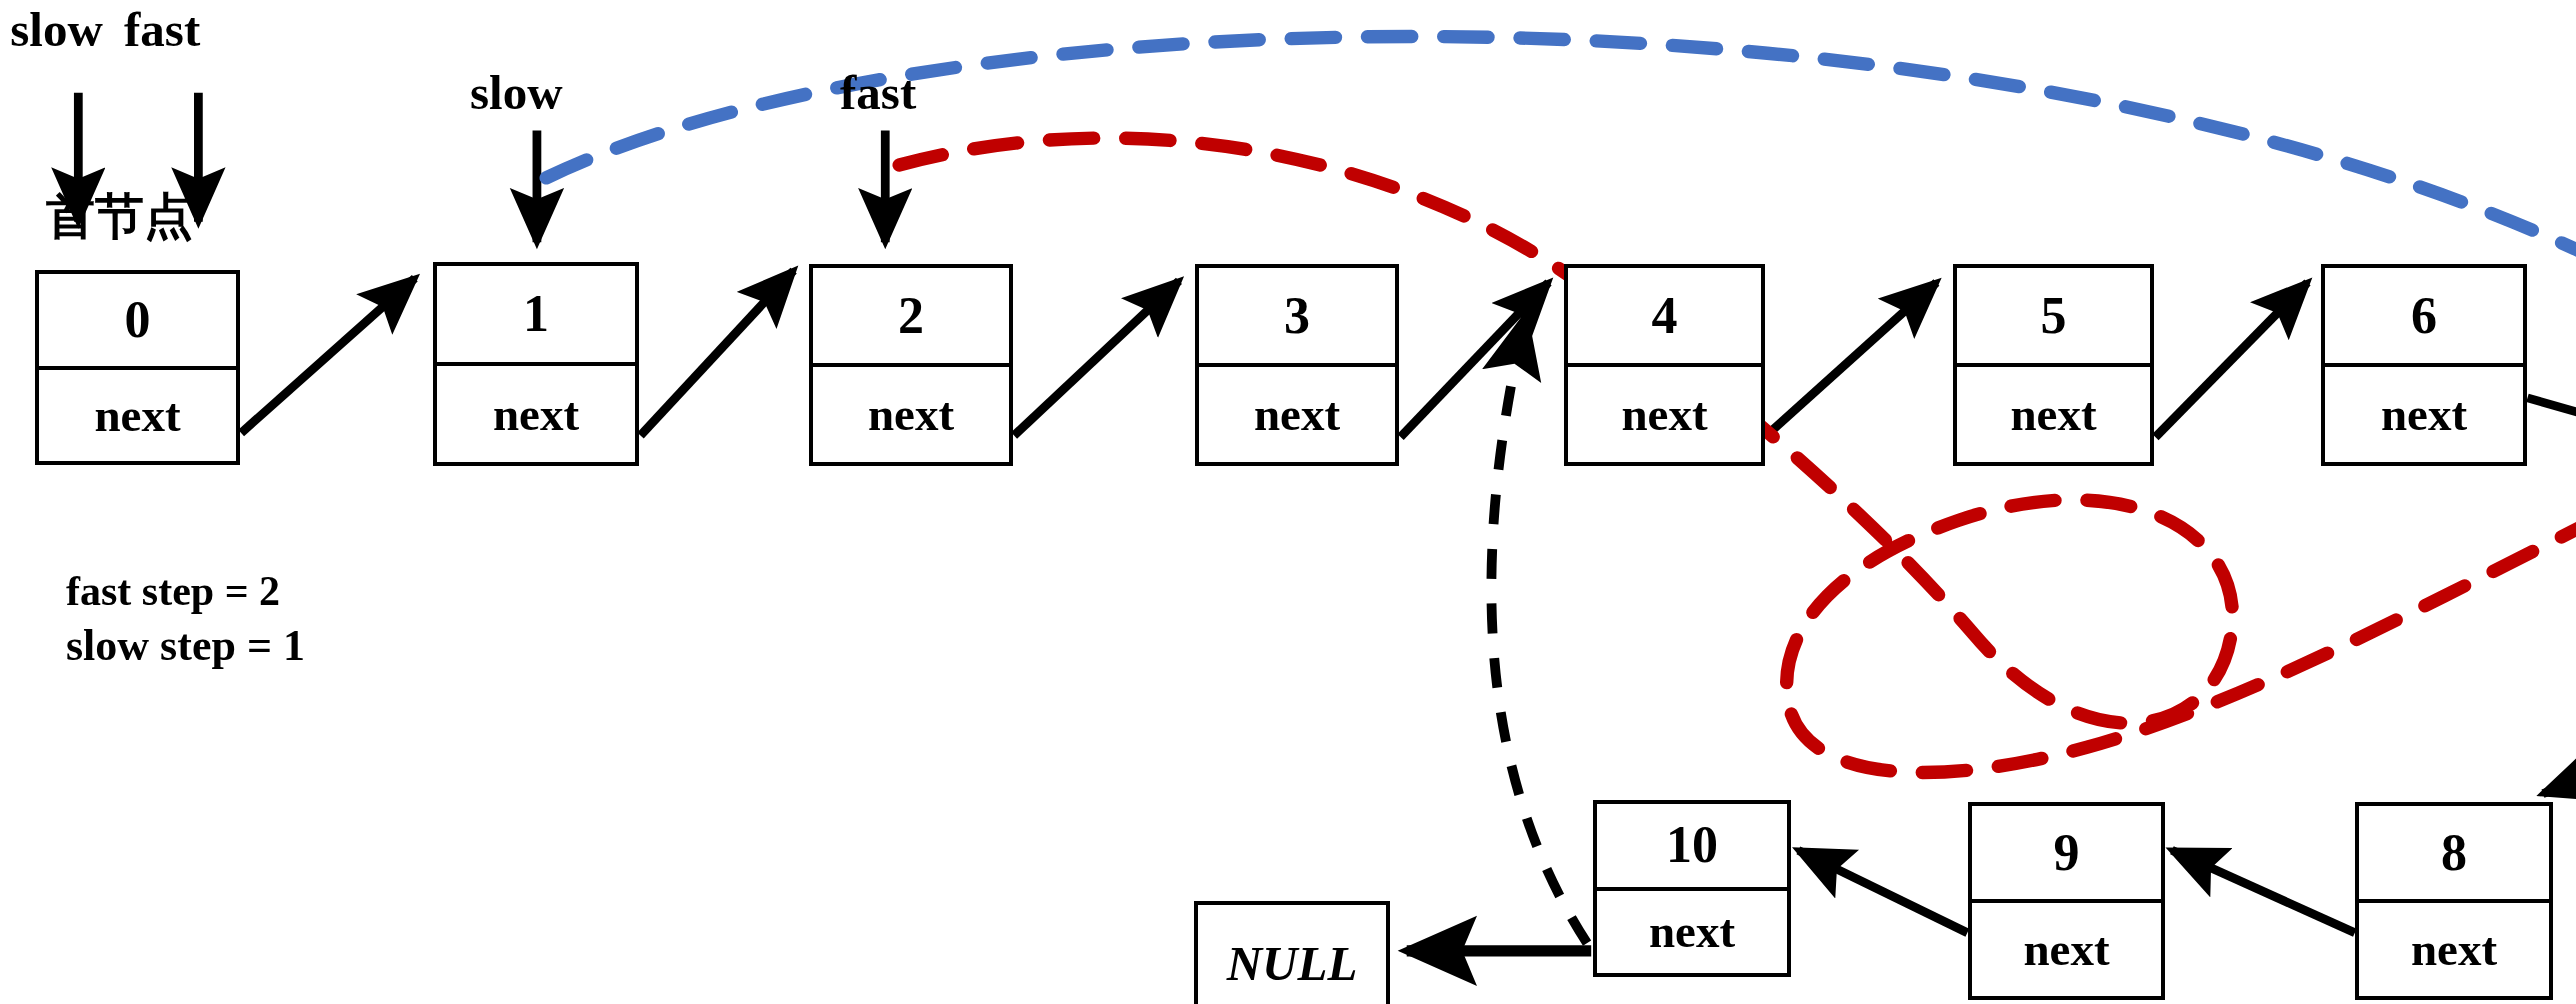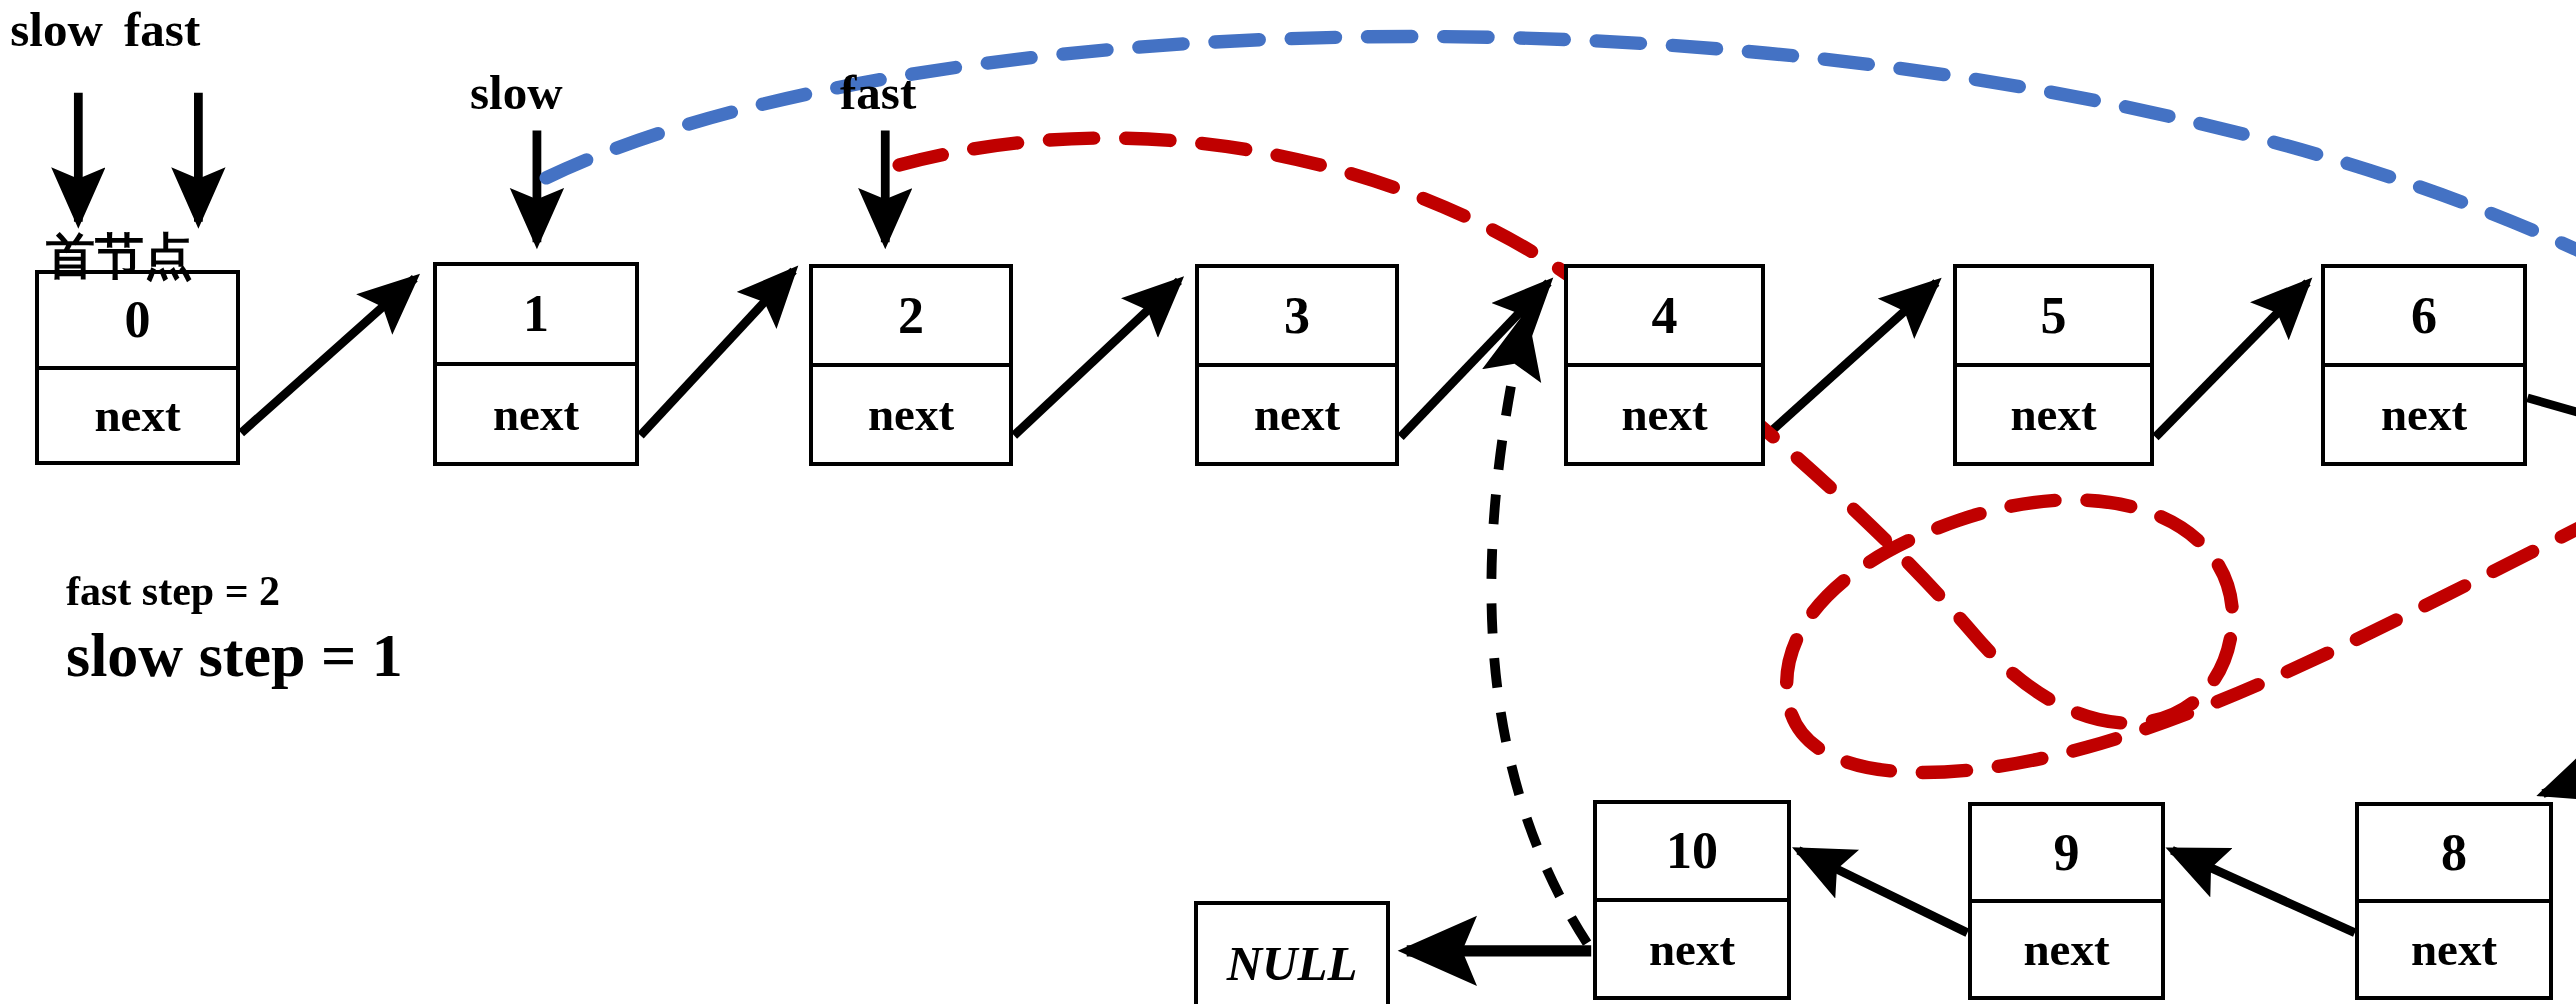--- a/index.html
+++ b/index.html
@@ -40,21 +40,21 @@
 
   
   .lbl{
     position:absolute;
     font-weight:bold;
     white-space:pre;
     line-height:1.05;
     color:#000;
     text-align:right;
   }
-  .lbl.cjk{font-family:Liberation Serif, serif;margin-top:40px;}
+  .lbl.cjk{font-family:Liberation Serif, serif;}
 </style>
 </head>
 <body>
 
 <div id="stage">
 
   <svg id="vec" viewBox="0 0 5692 1950" xmlns="http://www.w3.org/2000/svg">
     <defs>
       <marker id="ah-black" markerWidth="9" markerHeight="9" refX="6.2" refY="3.1" orient="auto" markerUnits="strokeWidth">
         <path d="M0,0 L7,3.1 L0,6.2 L1.3,3.1 Z" fill="#000"></path>
@@ -177,33 +177,33 @@
         <div class="nxt" style="font-size: 47px;">next</div>
       </div>
       <div class="node" style="left: 2355px; top: 802px; width: 198px; height: 198px;">
         <div class="val" style="font-size: 52px;">8</div>
         <div class="nxt" style="font-size: 47px;">next</div>
       </div>
       <div class="node" style="left: 1968px; top: 802px; width: 197px; height: 198px;">
         <div class="val" style="font-size: 52px;">9</div>
         <div class="nxt" style="font-size: 47px;">next</div>
       </div>
-      <div class="node" style="left: 1593px; top: 800px; width: 198px; height: 200px;">
+      <div class="node" style="left: 1593px; top: 800px; width: 198px; height: 177px;">
         <div class="val" style="font-size: 52px;">10</div>
         <div class="nxt" style="font-size: 47px;">next</div>
       </div>
       <div class="node single" style="left: 1194px; top: 901px; width: 196px; height: 124px; font-style: italic;">
         <div class="val" style="font-size: 49px;">NULL</div>
       </div>
     </div>
 
   <div id="labels-layer">
       <div class="lbl" style="left: 10.3px; top: 4.1px; font-size: 49px;">slow</div>
       <div class="lbl" style="left: 124px; top: 4.1px; font-size: 49px;">fast</div>
       <div class="lbl cjk" style="left: 46px; top: 191px; font-size: 49px;">首节点</div>
       <div class="lbl" style="left: 470px; top: 67px; font-size: 49px;">slow</div>
       <div class="lbl" style="left: 840px; top: 67px; font-size: 49px;">fast</div>
       <div class="lbl" style="left: 66px; top: 569px; font-size: 42px;">fast step = 2</div>
-      <div class="lbl" style="left: 66px; top: 623px; font-size: 62px;">slow step = 1</div>
+      <div class="lbl" style="left: 66px; top: 623px; font-size: 44px;">slow step = 1</div>
     </div>
 
 </div>
 
 
 </body></html>

